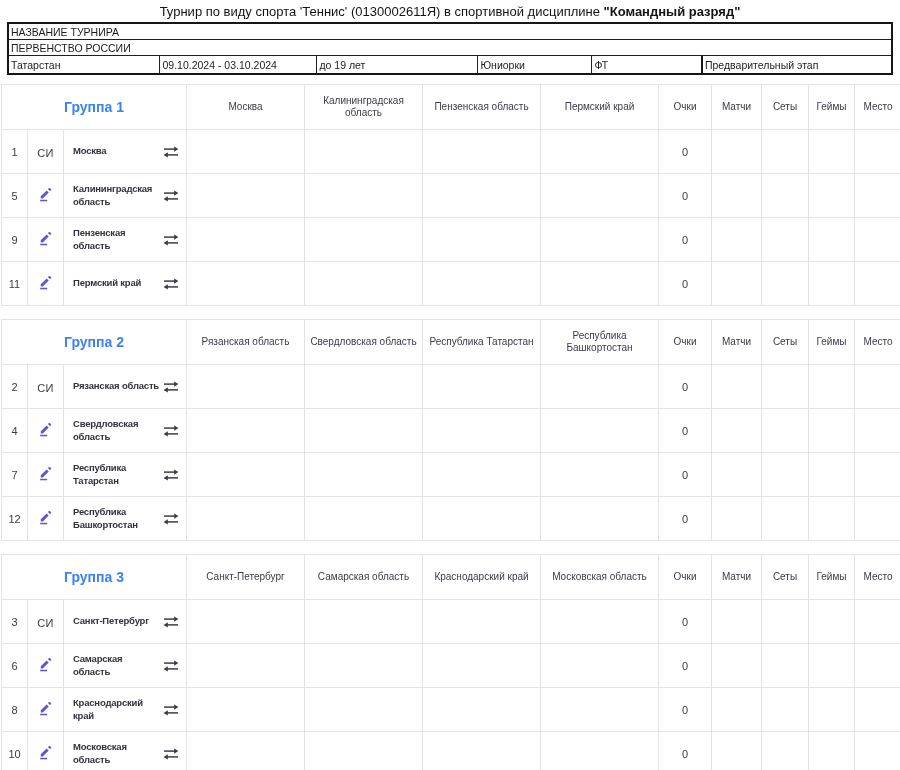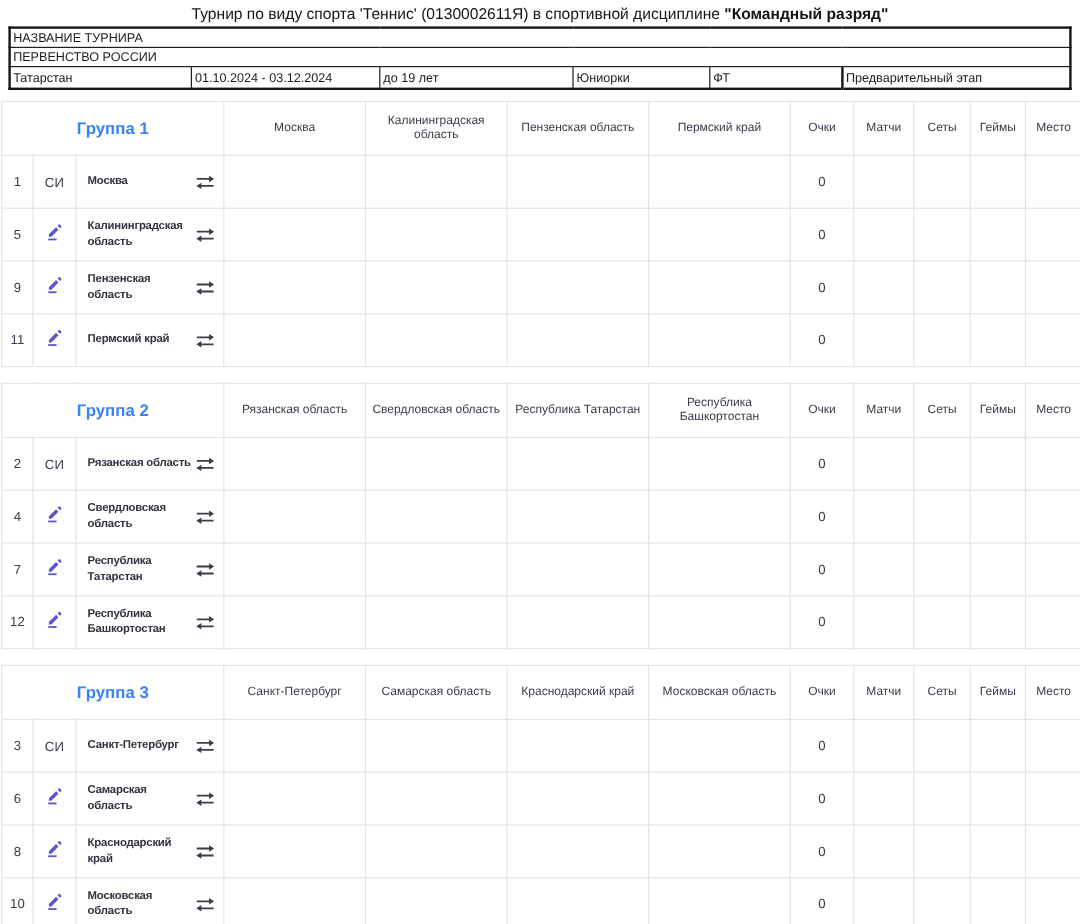--- a/index.html
+++ b/index.html
@@ -88,21 +88,21 @@
     </colgroup>
     <tbody>
       <tr>
         <td colspan="6">НАЗВАНИЕ ТУРНИРА</td>
       </tr>
       <tr>
         <td colspan="6">ПЕРВЕНСТВО РОССИИ</td>
       </tr>
       <tr class="vals">
         <td>Татарстан</td>
-        <td>01.10.2024 - 03.12.2024</td>
+        <td>09.10.2024 - 03.10.2024</td>
         <td>до 19 лет</td>
         <td>Юниорки</td>
         <td>ФТ</td>
         <td class="sep">Предварительный этап</td>
       </tr>
     </tbody>
   </table>
 
   <div id="groups">
       <table class="group-table">

